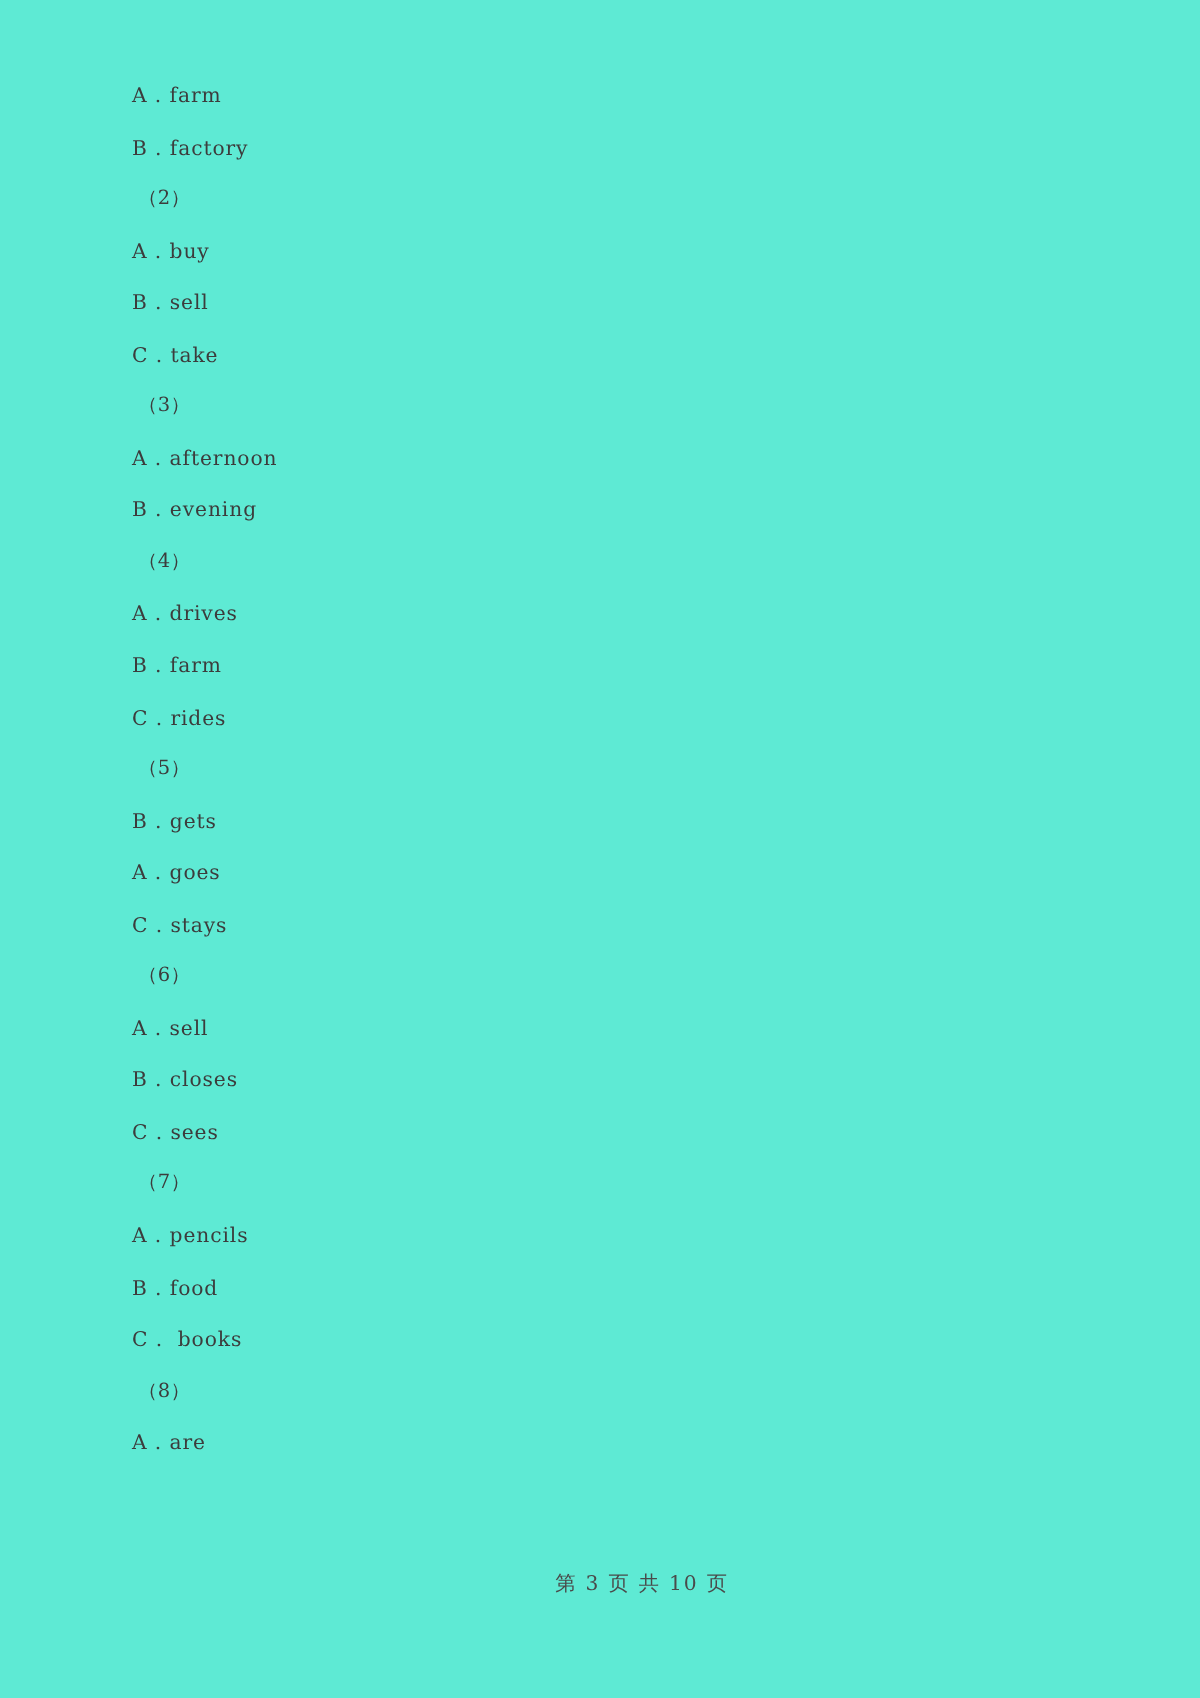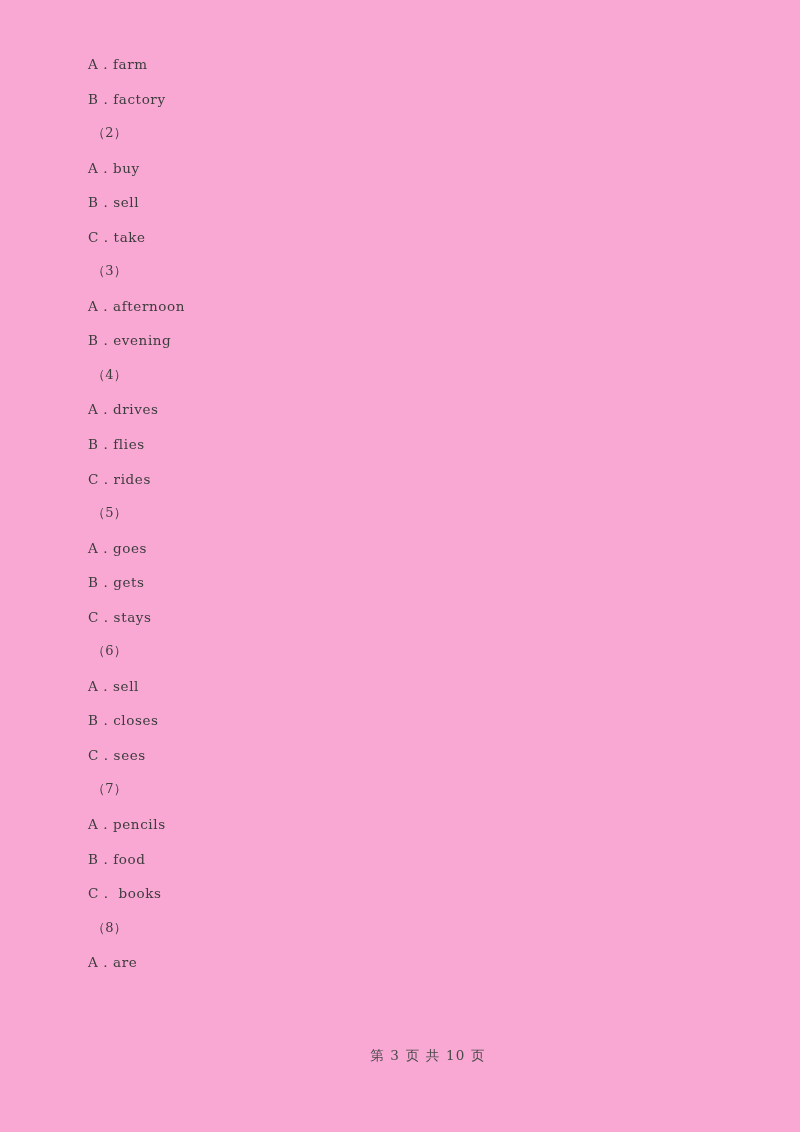--- a/index.html
+++ b/index.html
@@ -15,21 +15,21 @@
     font-family: "DejaVu Serif", "Liberation Serif", serif;
     -webkit-font-smoothing: antialiased;
   }
 
   .page {
     position: absolute;
     left: 0;
     top: 0;
     width: 800px;
     height: 1132px;
-    background: #f9a8d4;
+    background: #5eead4;
   }
 
   .content {
     position: absolute;
     left: 88px;
     top: 47px;
     width: 640px;
   }
 
   .line {
@@ -80,25 +80,25 @@
       <div class="line option">B . factory</div>
       <div class="line qnum">（2）</div>
       <div class="line option">A . buy</div>
       <div class="line option">B . sell</div>
       <div class="line option">C . take</div>
       <div class="line qnum">（3）</div>
       <div class="line option">A . afternoon</div>
       <div class="line option">B . evening</div>
       <div class="line qnum">（4）</div>
       <div class="line option">A . drives</div>
-      <div class="line option">B . flies</div>
+      <div class="line option">B . farm</div>
       <div class="line option">C . rides</div>
       <div class="line qnum">（5）</div>
+      <div class="line option">B . gets</div>
       <div class="line option">A . goes</div>
-      <div class="line option">B . gets</div>
       <div class="line option">C . stays</div>
       <div class="line qnum">（6）</div>
       <div class="line option">A . sell</div>
       <div class="line option">B . closes</div>
       <div class="line option">C . sees</div>
       <div class="line qnum">（7）</div>
       <div class="line option">A . pencils</div>
       <div class="line option">B . food</div>
       <div class="line option">C .  books</div>
       <div class="line qnum">（8）</div>

